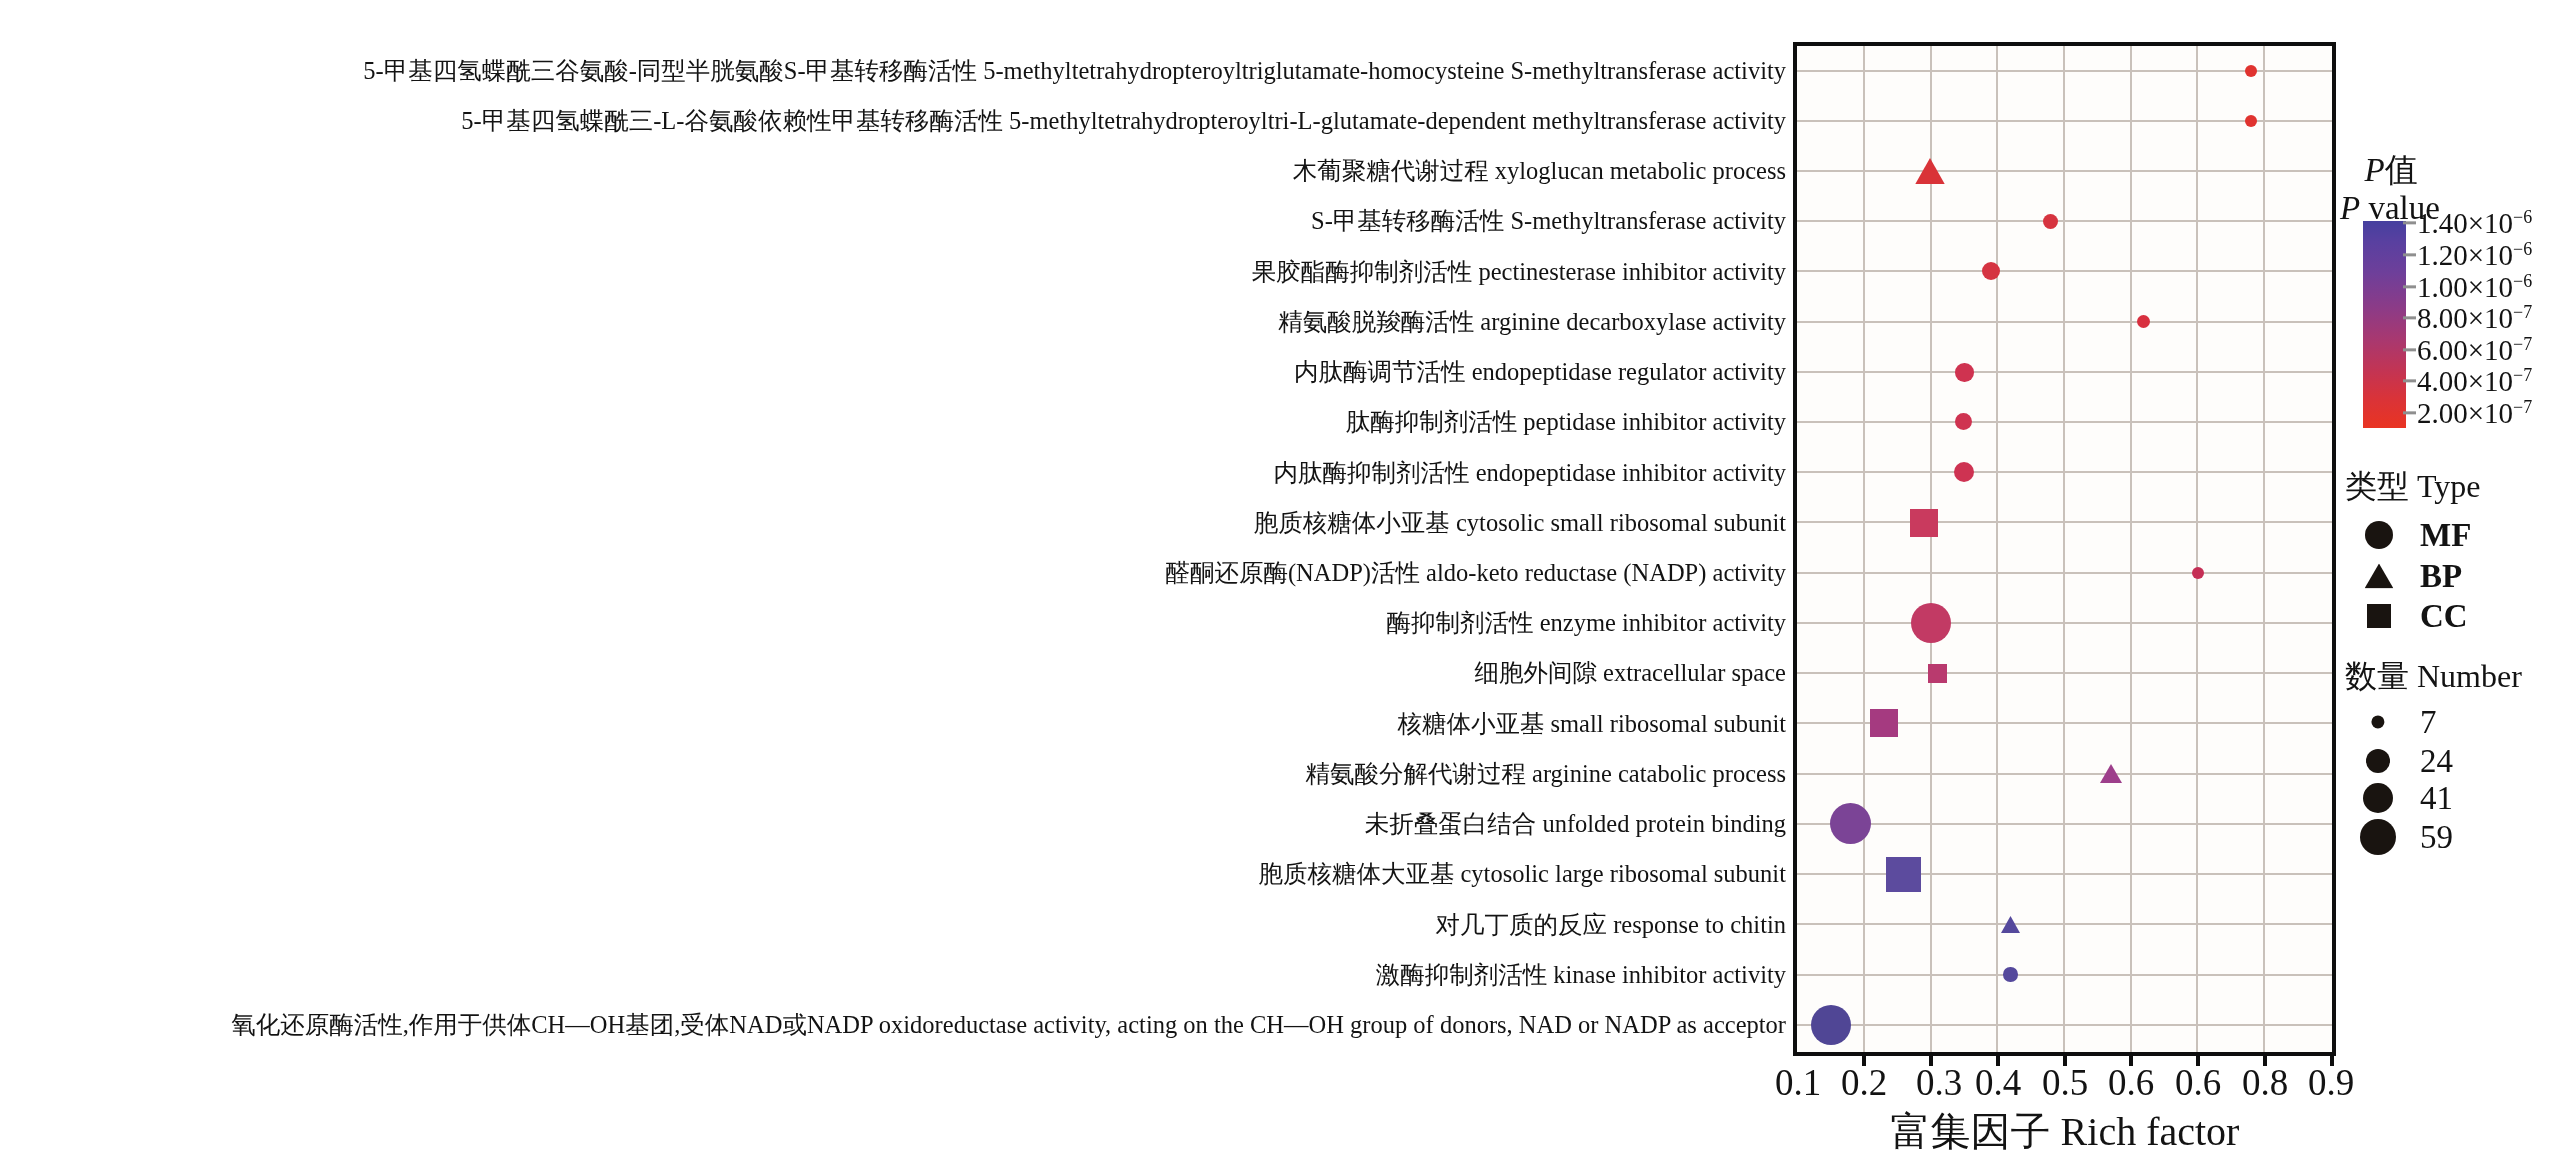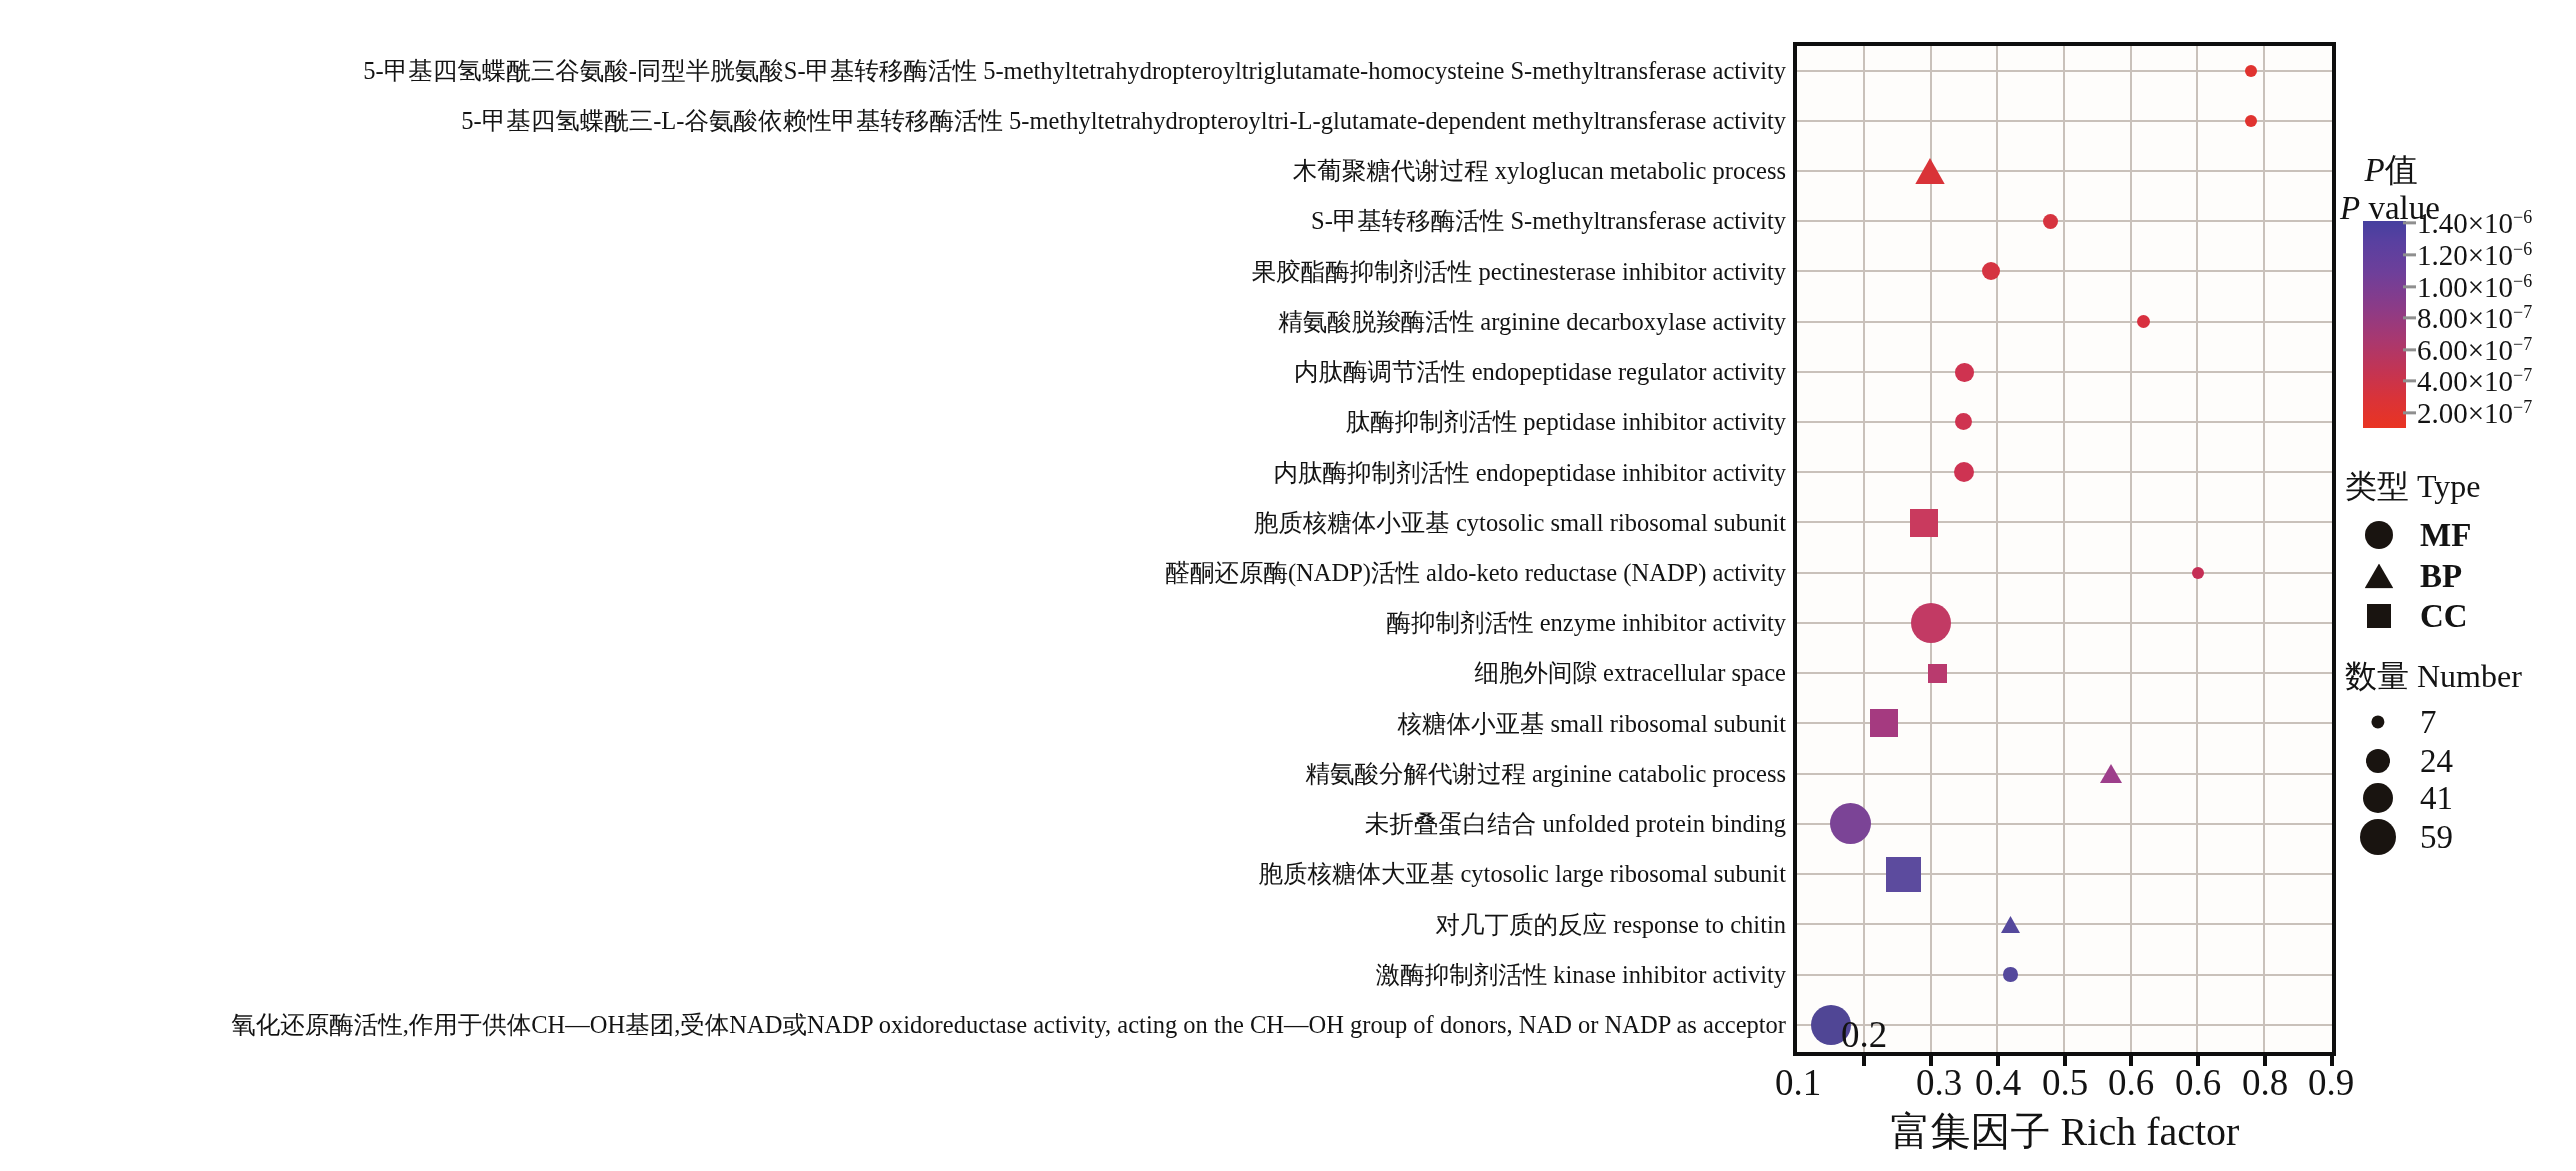--- a/index.html
+++ b/index.html
@@ -128,21 +128,21 @@
       <div class="xtick" style="left: 1929px; top: 1055px;"></div>
       <div class="xtick" style="left: 1996px; top: 1055px;"></div>
       <div class="xtick" style="left: 2063px; top: 1055px;"></div>
       <div class="xtick" style="left: 2129px; top: 1055px;"></div>
       <div class="xtick" style="left: 2196px; top: 1055px;"></div>
       <div class="xtick" style="left: 2263px; top: 1055px;"></div>
       <div class="xtick" style="left: 2330px; top: 1055px;"></div>
     </div>
   <div id="x-tick-labels">
       <div class="xtick-label" style="left: 1798px; top: 1064px;">0.1</div>
-      <div class="xtick-label" style="left: 1864px; top: 1016px;">0.2</div>
+      <div class="xtick-label" style="left: 1864px; top: 1064px;">0.2</div>
       <div class="xtick-label" style="left: 1931px; top: 1064px; margin-left: 8px;">0.3</div>
       <div class="xtick-label" style="left: 1998px; top: 1064px;">0.4</div>
       <div class="xtick-label" style="left: 2065px; top: 1064px;">0.5</div>
       <div class="xtick-label" style="left: 2131px; top: 1064px;">0.6</div>
       <div class="xtick-label" style="left: 2198px; top: 1064px;">0.6</div>
       <div class="xtick-label" style="left: 2265px; top: 1064px;">0.8</div>
       <div class="xtick-label" style="left: 2331px; top: 1064px;">0.9</div>
     </div>
 
   <div id="x-axis-title">富集因子 Rich factor</div>

